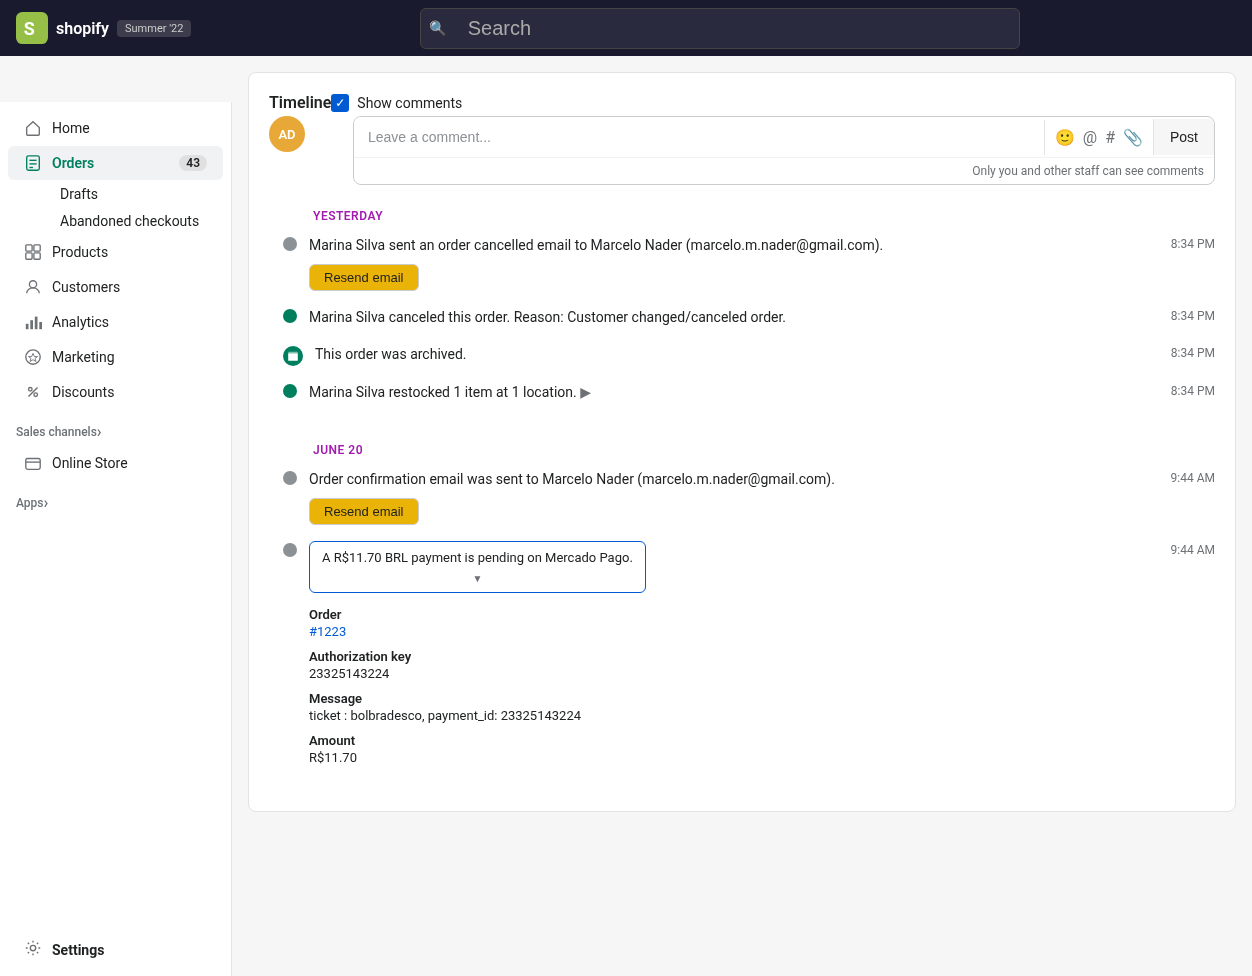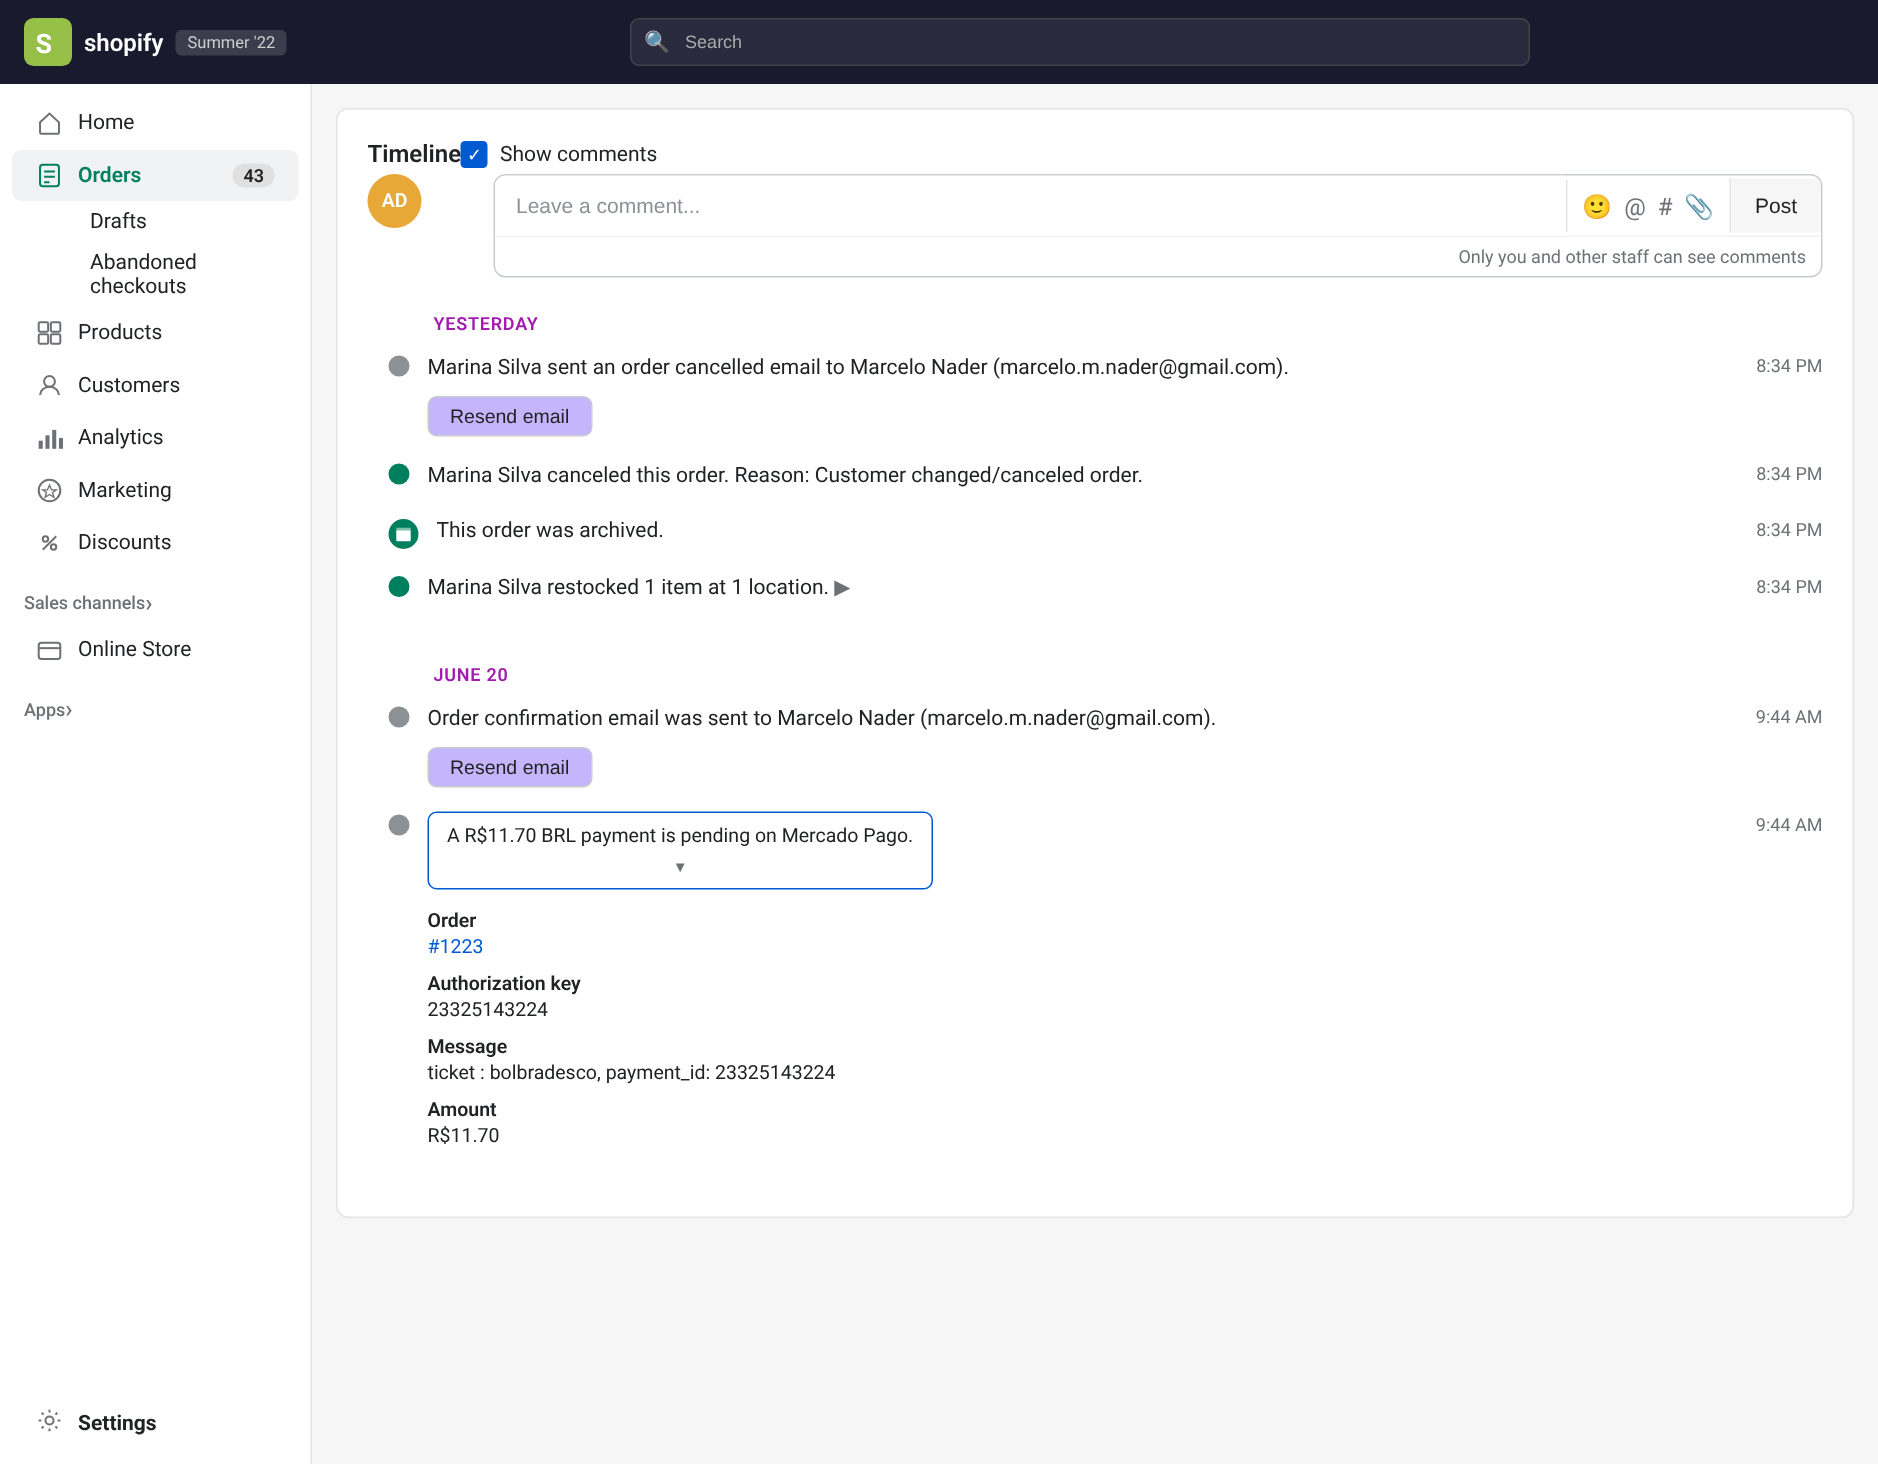--- a/index.html
+++ b/index.html
@@ -5,29 +5,29 @@
     * { box-sizing: border-box; margin: 0; padding: 0; }
     body { font-family: -apple-system, BlinkMacSystemFont, 'Segoe UI', Roboto, sans-serif; font-size: 14px; background: #f6f6f7; color: #202223; display: flex; flex-direction: column; height: 976px; overflow: hidden; }
 
     
     .topbar { background: #1a1a2e; height: 56px; display: flex; align-items: center; padding: 0 16px; gap: 12px; flex-shrink: 0; }
     .topbar-logo { display: flex; align-items: center; gap: 8px; }
     .shopify-icon { width: 32px; height: 32px; }
     .topbar-brand { color: #fff; font-size: 16px; font-weight: 600; }
     .topbar-badge { background: rgba(255,255,255,0.15); color: #ccc; font-size: 11px; padding: 2px 8px; border-radius: 4px; }
     .topbar-search { flex: 1; max-width: 600px; margin: 0 auto; position: relative; }
-    .topbar-search input { width: 100%; padding: 8px 12px 8px 36px; border-radius: 6px; border: 1px solid #444; background: #2a2a3e; color: #fff; font-size: 12px; outline: none; }
+    .topbar-search input { width: 100%; padding: 8px 12px 8px 47px; border-radius: 6px; border: 1px solid #444; background: #2a2a3e; color: #fff; font-size: 20px; outline: none; }
     .topbar-search input::placeholder { color: #aaa; }
     .search-icon-wrap { position: absolute; left: 10px; top: 50%; transform: translateY(-50%); color: #aaa; font-size: 14px; }
 
     
     .layout { display: flex; flex: 1; overflow: hidden; }
 
     
-    .sidebar { width: 208px; background: #fff; border-right: 1px solid #e1e3e5; display: flex; flex-direction: column; flex-shrink: 0; overflow-y: auto; }
+    .sidebar { width: 232px; background: #fff; border-right: 1px solid #e1e3e5; display: flex; flex-direction: column; flex-shrink: 0; overflow-y: auto; margin-top: 46px; }
     .sidebar-nav { flex: 1; padding: 8px 0; }
     .nav-item { display: flex; align-items: center; padding: 8px 16px; cursor: pointer; color: #202223; text-decoration: none; gap: 10px; border-radius: 6px; margin: 1px 8px; }
     .nav-item.active { background: #f1f2f3; color: #008060; font-weight: 600; }
     .nav-item .icon { width: 18px; height: 18px; display: flex; align-items: center; justify-content: center; flex-shrink: 0; }
     .nav-item .badge { margin-left: auto; background: #e0e0e0; border-radius: 10px; font-size: 12px; padding: 1px 7px; color: #202223; }
     .nav-sub { padding-left: 44px; }
     .nav-sub-item { display: block; padding: 5px 8px; cursor: pointer; color: #202223; border-radius: 6px; margin: 1px 8px; }
     .nav-section-label { font-size: 12px; color: #6d7175; padding: 12px 16px 4px; font-weight: 500; display: flex; align-items: center; justify-content: flex-start; cursor: pointer; }
     .nav-section-label .chevron { font-size: 16px; }
 
@@ -55,21 +55,21 @@
     .date-label { font-size: 12px; font-weight: 600; color: #a21caf; letter-spacing: 0.5px; padding-left: 44px; margin-bottom: 12px; margin-top: 8px; }
 
     .timeline-event { display: flex; align-items: flex-start; gap: 12px; margin-bottom: 16px; padding-left: 8px; }
     .event-dot { width: 14px; height: 14px; border-radius: 50%; flex-shrink: 0; margin-top: 2px; margin-left: 6px; }
     .event-dot.grey { background: #8c9196; }
     .event-dot.teal { background: #007f5f; }
     .event-content { flex: 1; }
     .event-main { display: flex; align-items: flex-start; justify-content: space-between; gap: 8px; }
     .event-text { font-size: 14px; color: #202223; line-height: 1.5; }
     .event-time { font-size: 12px; color: #6d7175; flex-shrink: 0; margin-top: 2px; white-space: nowrap; }
-    .resend-btn { border: 1px solid #c9cccf; background: #c4b5fd; border-radius: 6px; padding: 5px 14px; font-size: 13px; cursor: pointer; color: #202223; margin-top: 8px; }
+    .resend-btn { border: 1px solid #c9cccf; background: #eab308; border-radius: 6px; padding: 5px 14px; font-size: 13px; cursor: pointer; color: #202223; margin-top: 8px; }
 
     
     .payment-card { border: 1px solid #005bd3; border-radius: 6px; padding: 8px 12px; display: inline-flex; align-items: center; gap: 8px; background: #fff; cursor: pointer; flex-direction: column; }
     .payment-card-text { font-size: 13px; color: #202223; }
     .dropdown-arrow { color: #6d7175; font-size: 10px; }
 
     .detail-block { margin-top: 14px; padding-left: 0; }
     .detail-row { margin-bottom: 10px; }
     .detail-label { font-size: 13px; font-weight: 600; color: #202223; }
     .detail-value { font-size: 13px; color: #202223; margin-top: 2px; }

